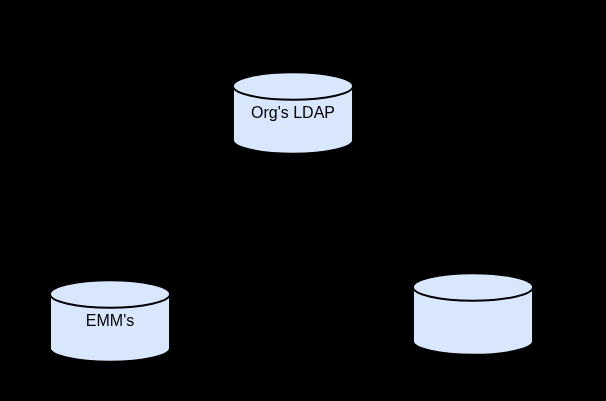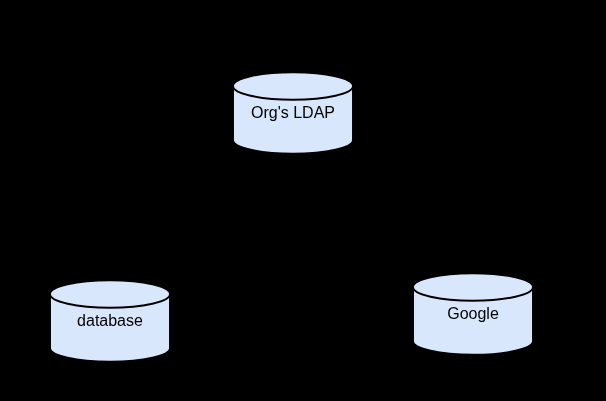--- a/index.html
+++ b/index.html
@@ -44,25 +44,22 @@
     <div>Org's LDAP</div>
   </div>
 </div>
 
 <div class="node node-emm">
   <svg viewBox="0 0 124 86">
     <path stroke-width="2" d="M1,15 V70 A61,14 0 0 0 123,70 V15 A61,14 0 0 0 1,15 Z" fill="#d9e7fc" stroke="#000000"></path>
     <path fill="none" stroke-width="2" d="M1,15 A61,14 0 0 0 123,15" stroke="#000000"></path>
   </svg>
   <div class="node-label">
-    <div>database</div>
+    <div>EMM's</div>
   </div>
 </div>
 
 <div class="node node-google">
   <svg viewBox="0 0 124 86">
     <path stroke-width="2" d="M1,15 V70 A61,14 0 0 0 123,70 V15 A61,14 0 0 0 1,15 Z" fill="#d9e7fc" stroke="#000000"></path>
     <path fill="none" stroke-width="2" d="M1,15 A61,14 0 0 0 123,15" stroke="#000000"></path>
   </svg>
-  <div class="node-label">
-    <div>Google</div>
-  </div>
 </div>
 
 </body></html>

